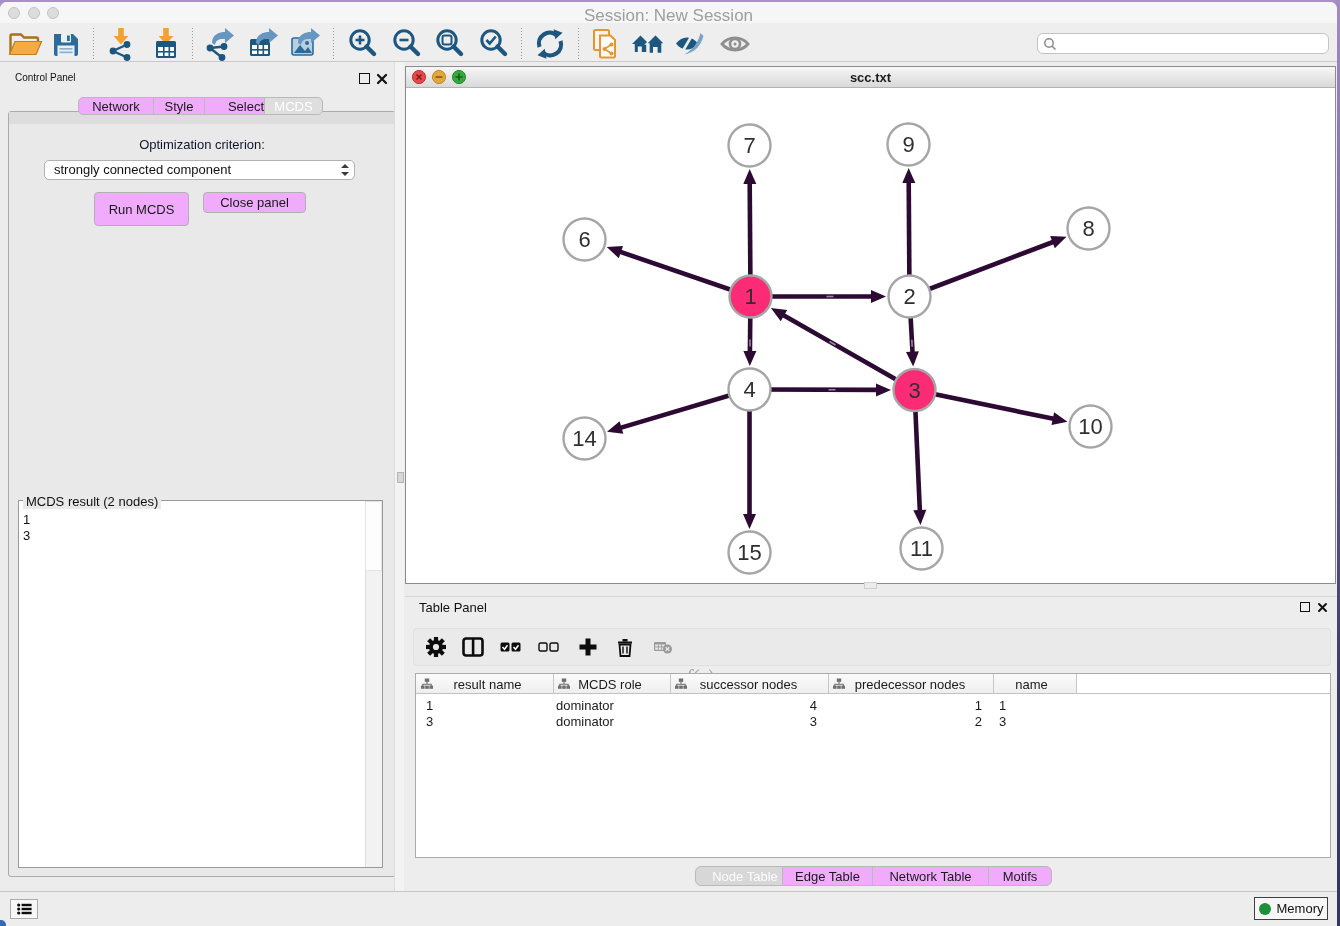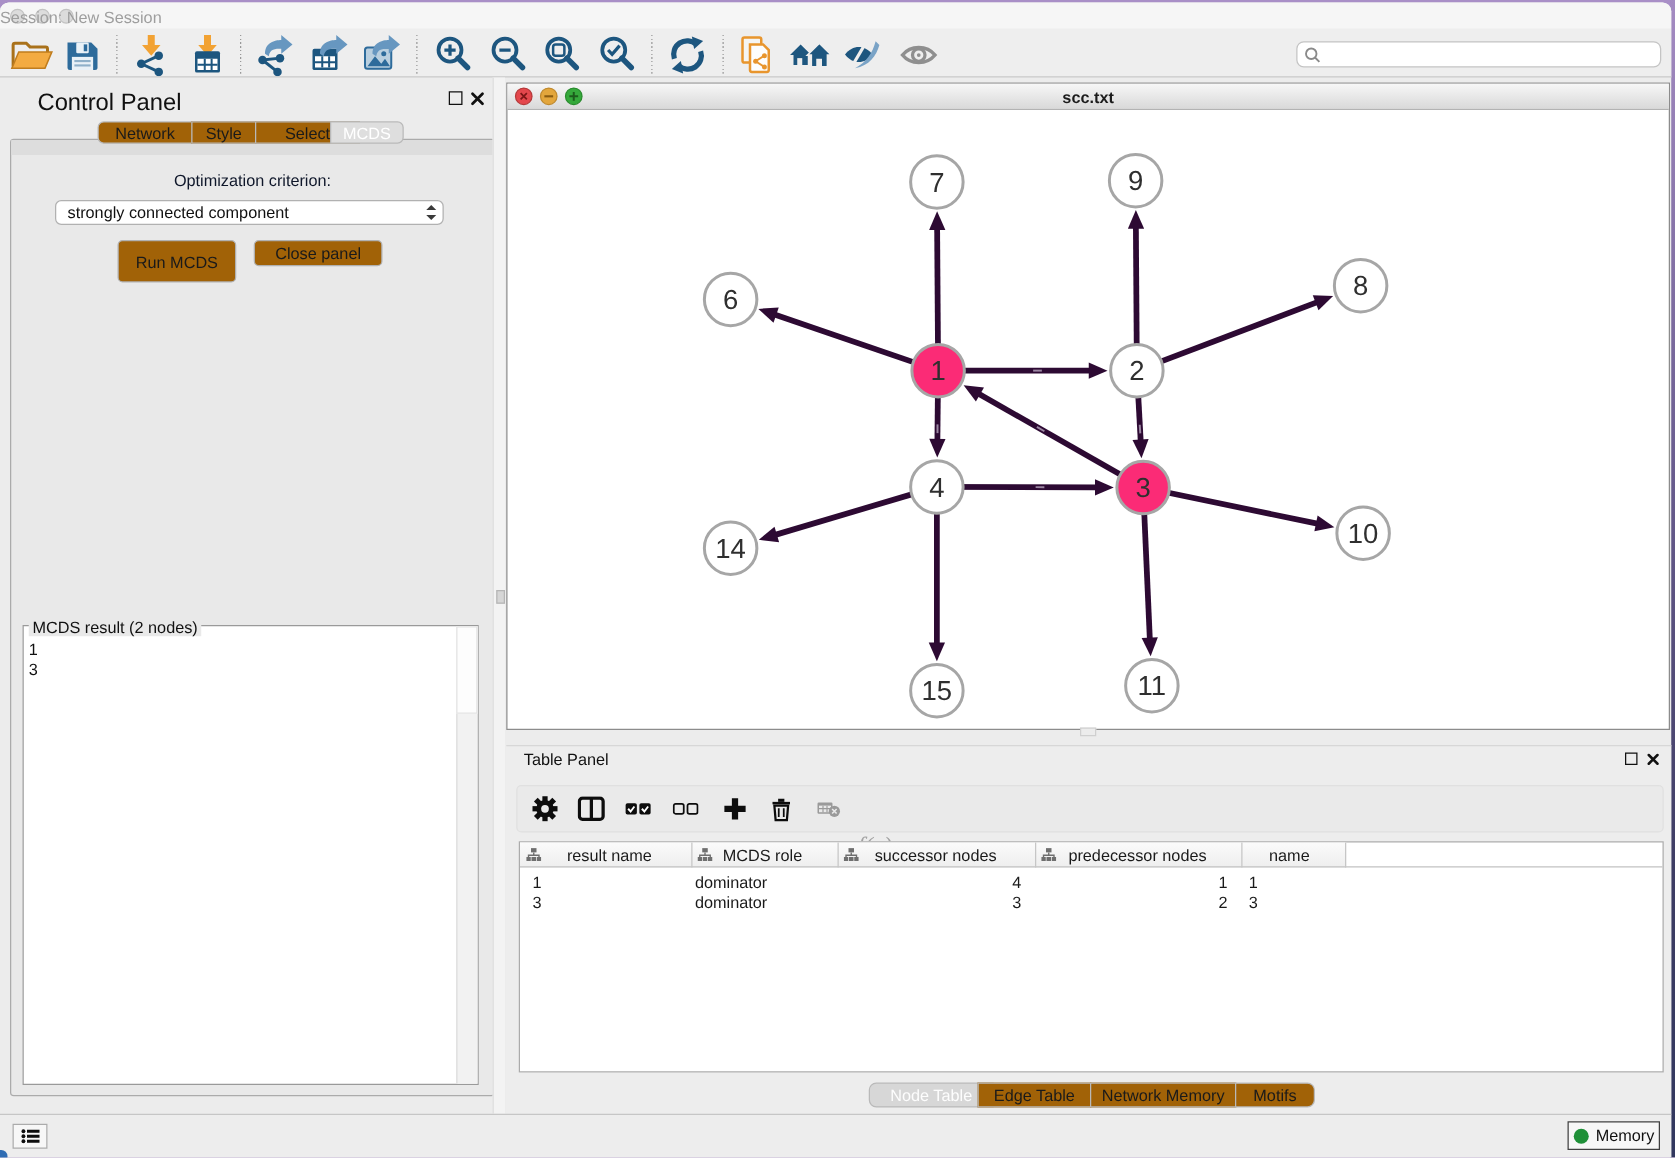--- a/index.html
+++ b/index.html
@@ -1,32 +1,32 @@
 <!DOCTYPE html>
 <html><head><meta charset="utf-8"><style>
 *{margin:0;padding:0;box-sizing:border-box}
 html,body{width:1340px;height:926px;overflow:hidden}
 body{font-family:"Liberation Sans",sans-serif;background:#a98fc7;position:relative}
 .abs{position:absolute}
-.seg{border:1px solid #b9b9b9;background:#a16207;color:#1a1a1a;font-size:13px;
+.seg{border:1px solid #b9b9b9;background:#f0abfc;color:#1a1a1a;font-size:13px;
  display:flex;align-items:center;justify-content:center;position:absolute;top:0;bottom:0}
 .hdrlbl{position:absolute;top:0;height:100%;display:flex;align-items:center;justify-content:center;
  font-size:13px;color:#1a1a1a}
 .cell{position:absolute;font-size:13px;color:#1a1a1a;white-space:nowrap}
 </style></head><body>
 
 <div class="abs" style="left:1336px;top:0;width:4px;height:926px;background:linear-gradient(#a48bc2,#6a5d8f 40%,#3d3c63 75%,#31375e)"></div>
 
 <div class="abs" style="left:0;top:2px;width:1337px;height:924px;background:#ececec;border-radius:7px 7px 0 0"></div>
 
 <div class="abs" style="left:0;top:2px;width:1337px;height:21px;background:#f6f6f6;border-radius:7px 7px 0 0"></div>
 <div class="abs" style="left:8px;top:7px;width:12px;height:12px;border-radius:50%;background:#dcdcdc;border:1px solid #c3c3c3"></div>
 <div class="abs" style="left:28px;top:7px;width:12px;height:12px;border-radius:50%;background:#dcdcdc;border:1px solid #c3c3c3"></div>
 <div class="abs" style="left:47px;top:7px;width:12px;height:12px;border-radius:50%;background:#dcdcdc;border:1px solid #c3c3c3"></div>
-<div class="abs" style="left:0;top:6px;width:1337px;text-align:left;font-size:13px;color:#9e9e9e">Session: New Session</div>
+<div class="abs" style="left:0;top:6px;width:1337px;text-align:center;font-size:17px;color:#9e9e9e">Session: New Session</div>
 
 <div class="abs" style="left:0;top:23px;width:1337px;height:39px;background:#eeeeee;border-bottom:1px solid #c9c9c9"></div>
 <svg class="abs" style="left:8px;top:29px" width="36" height="30" viewBox="0 0 36 30">
     <path d="M2.5 24 V7 a1.5 1.5 0 0 1 1.5-1.5 h9 l3 3 h12.5 a1.5 1.5 0 0 1 1.5 1.5 v3" fill="none" stroke="#a9711a" stroke-width="2.4"></path>
     <path d="M1.5 25.5 L7 12.5 h26.5 l-5.5 13 Z" fill="#f3ab42" stroke="#c07d1e" stroke-width="1.2"></path>
   </svg>
 <svg class="abs" style="left:52px;top:30px" width="28" height="28" viewBox="0 0 28 28">
     <path d="M2 4 h19 l5 5 v15 a2 2 0 0 1 -2 2 H4 a2 2 0 0 1 -2-2 Z" fill="#2d6b9b"></path>
     <rect x="9" y="4" width="10" height="8.5" rx="1" fill="#e9f1f7"></rect>
     <rect x="15" y="5.5" width="2.8" height="5.5" fill="#2d6b9b"></rect>
@@ -128,21 +128,21 @@
     <path d="M3 17 C9.5 9, 22.5 9, 29 17 C22.5 25, 9.5 25, 3 17 Z" fill="none" stroke="#8f8f8f" stroke-width="2.8"></path>
     <circle cx="16" cy="17" r="5" fill="none" stroke="#8f8f8f" stroke-width="2.6"></circle>
     <circle cx="16" cy="17" r="1.5" fill="#8f8f8f"></circle>
   </svg>
 <div class="abs" style="left:1037px;top:33px;width:292px;height:21px;background:#fff;border:1px solid #c4c4c4;border-radius:6px"></div>
 <svg class="abs" style="left:1042px;top:36px" width="16" height="16" viewBox="0 0 16 16">
     <circle cx="7" cy="7" r="4.2" fill="none" stroke="#8a8a8a" stroke-width="1.5"></circle>
     <line x1="10" y1="10" x2="13.5" y2="13.5" stroke="#8a8a8a" stroke-width="1.5"></line>
   </svg>
 
-<div class="abs" style="left:30px;top:72px;font-size:19px;color:#111">Control Panel</div>
+<div class="abs" style="left:15px;top:72px;font-size:10px;color:#111">Control Panel</div>
 <div class="abs" style="left:359px;top:73px;width:11px;height:11px;border:1.6px solid #111;background:#ececec"></div>
 <svg class="abs" style="left:376px;top:73px" width="12" height="12" viewBox="0 0 12 12">
     <path d="M2 2 L10 10 M10 2 L2 10" stroke="#111" stroke-width="2.2" stroke-linecap="round"></path>
   </svg>
 
 <div class="abs" style="left:8px;top:111px;width:388px;height:766px;background:#e9e9e9;border:1px solid #ababab;border-radius:3px"></div>
 <div class="abs" style="left:9px;top:112px;width:386px;height:12px;background:#dddddd"></div>
 
 <div class="seg" style="left:78px;top:97px;width:76px;height:18px;border-radius:5px 0 0 5px">Network</div>
 <div class="seg" style="left:153px;top:97px;width:52px;height:18px">Style</div>
@@ -340,21 +340,21 @@
 <div class="cell" style="left:935px;top:698px;width:47px;text-align:right">1</div>
 <div class="cell" style="left:999px;top:698px">1</div>
 <div class="cell" style="left:426px;top:714px">3</div>
 <div class="cell" style="left:556px;top:714px">dominator</div>
 <div class="cell" style="left:770px;top:714px;width:47px;text-align:right">3</div>
 <div class="cell" style="left:935px;top:714px;width:47px;text-align:right">2</div>
 <div class="cell" style="left:999px;top:714px">3</div>
 
 <div class="seg" style="left:695px;top:866px;width:100px;height:20px;border-radius:6px 0 0 6px;background:#d7d7d7;color:#fdfdfd">Node Table</div>
 <div class="seg" style="left:782px;top:866px;width:91px;height:20px">Edge Table</div>
-<div class="seg" style="left:872px;top:866px;width:117px;height:20px">Network Memory</div>
+<div class="seg" style="left:872px;top:866px;width:117px;height:20px">Network Table</div>
 <div class="seg" style="left:988px;top:866px;width:64px;height:20px;border-radius:0 6px 6px 0">Motifs</div>
 
 <div class="abs" style="left:0;top:891px;width:1337px;height:35px;background:#ededed;border-top:1px solid #c6c6c6"></div>
 <div class="abs" style="left:10px;top:899px;width:28px;height:20px;background:#f7f7f7;border:1px solid #ababab"></div>
 <svg class="abs" style="left:17px;top:903px" width="15" height="12" viewBox="0 0 15 12">
 <circle cx="1.7" cy="2" r="1.6" fill="#0d0d0d"></circle>
     <rect x="4.6" y="0.8" width="10" height="2.4" fill="#0d0d0d"></rect>
 <circle cx="1.7" cy="6" r="1.6" fill="#0d0d0d"></circle>
     <rect x="4.6" y="4.8" width="10" height="2.4" fill="#0d0d0d"></rect>
 <circle cx="1.7" cy="10" r="1.6" fill="#0d0d0d"></circle>

